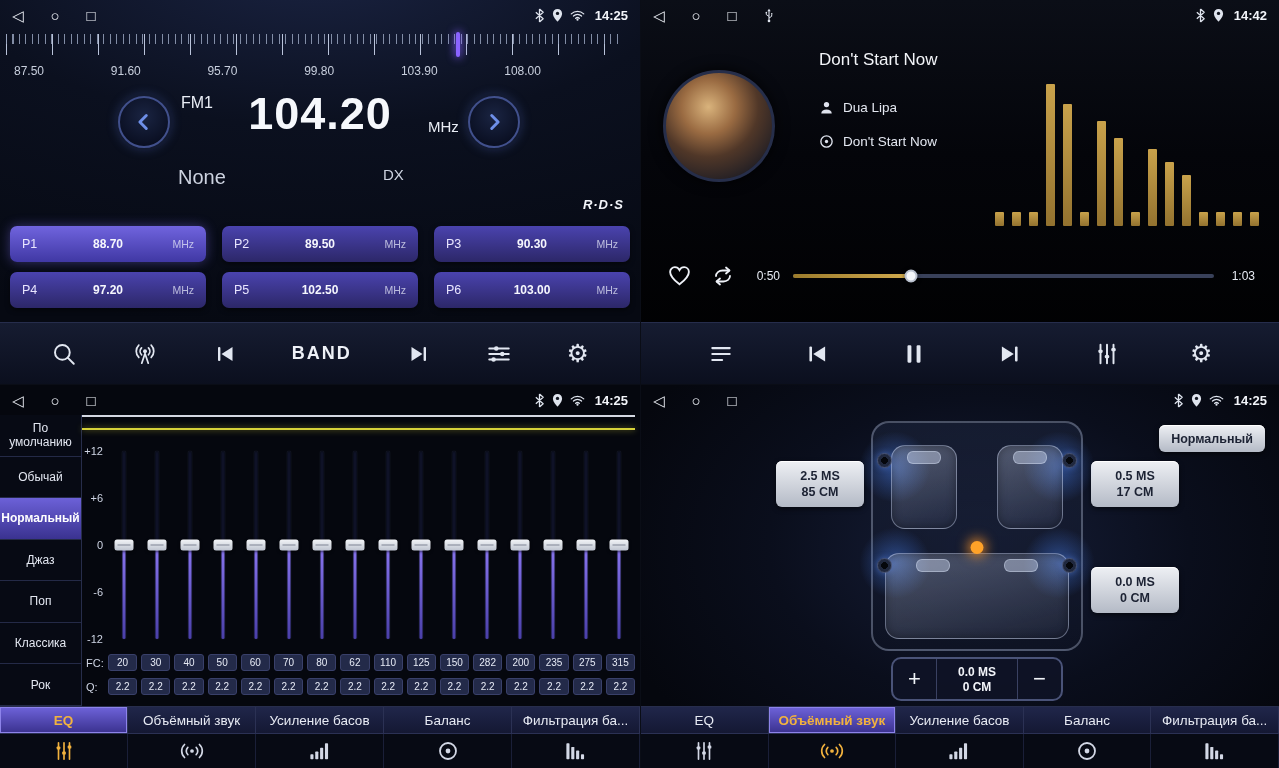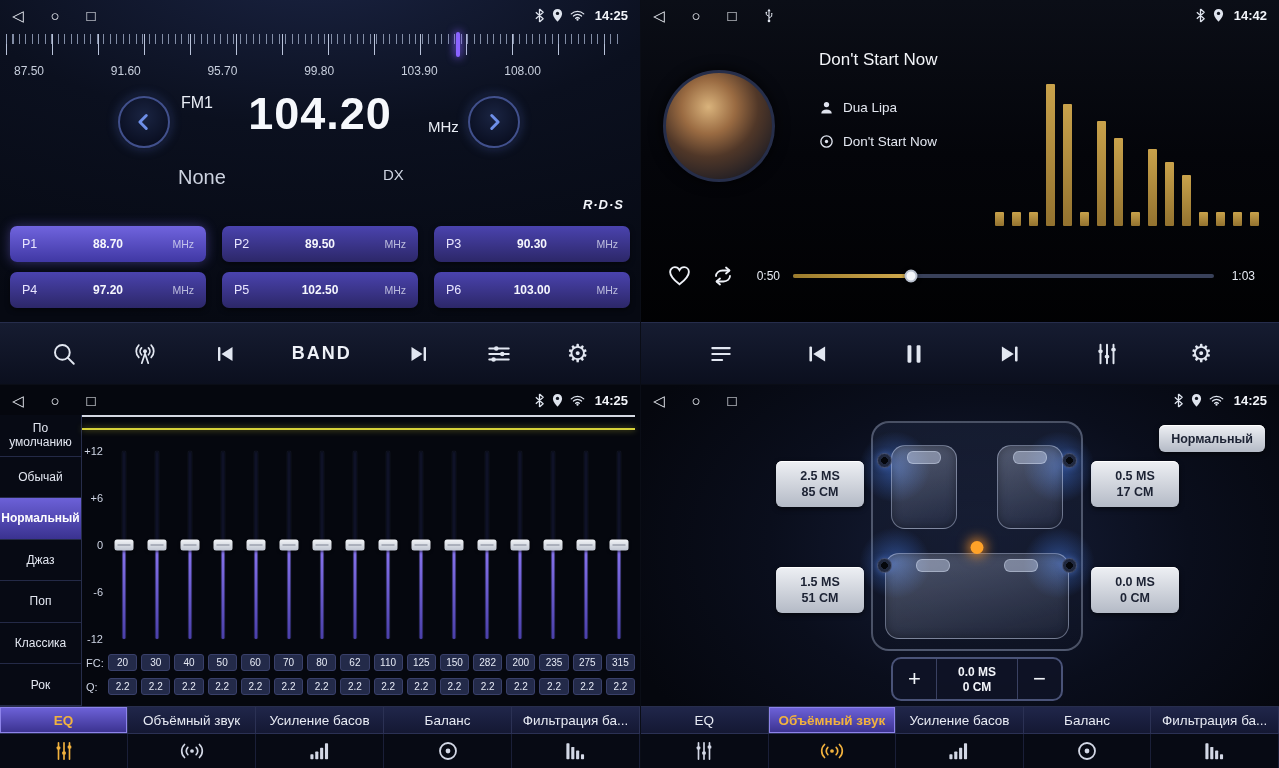--- a/index.html
+++ b/index.html
@@ -646,24 +646,20 @@
     <button class="light-btn normal-btn">Нормальный</button>
 
     <button class="light-btn delay-chip chip-fl">
       <span>2.5 MS</span>
       <span>85 CM</span>
     </button>
     <button class="light-btn delay-chip chip-fr">
       <span>0.5 MS</span>
       <span>17 CM</span>
     </button>
-    <button class="light-btn delay-chip chip-rl">
-      <span>1.5 MS</span>
-      <span>51 CM</span>
-    </button>
     <button class="light-btn delay-chip chip-rr">
       <span>0.0 MS</span>
       <span>0 CM</span>
     </button>
 
     <div class="cabin">
       <div class="glow glow-fl"></div>
       <div class="glow glow-fr"></div>
       <div class="glow glow-rl"></div>
       <div class="glow glow-rr"></div>

